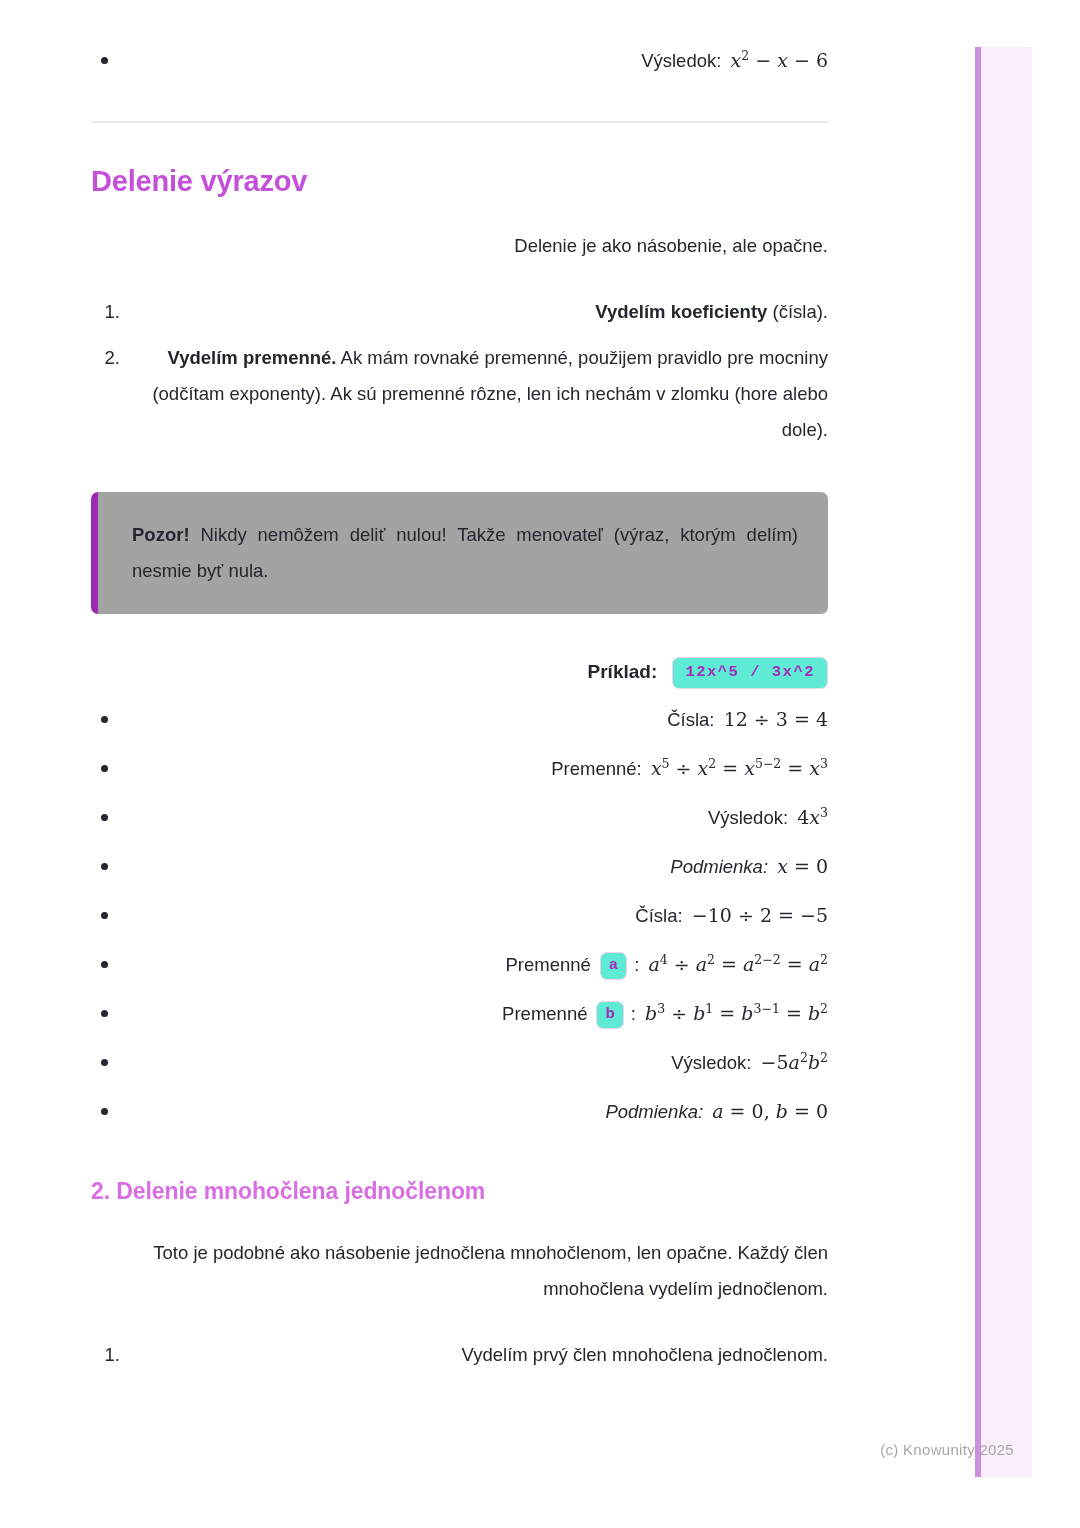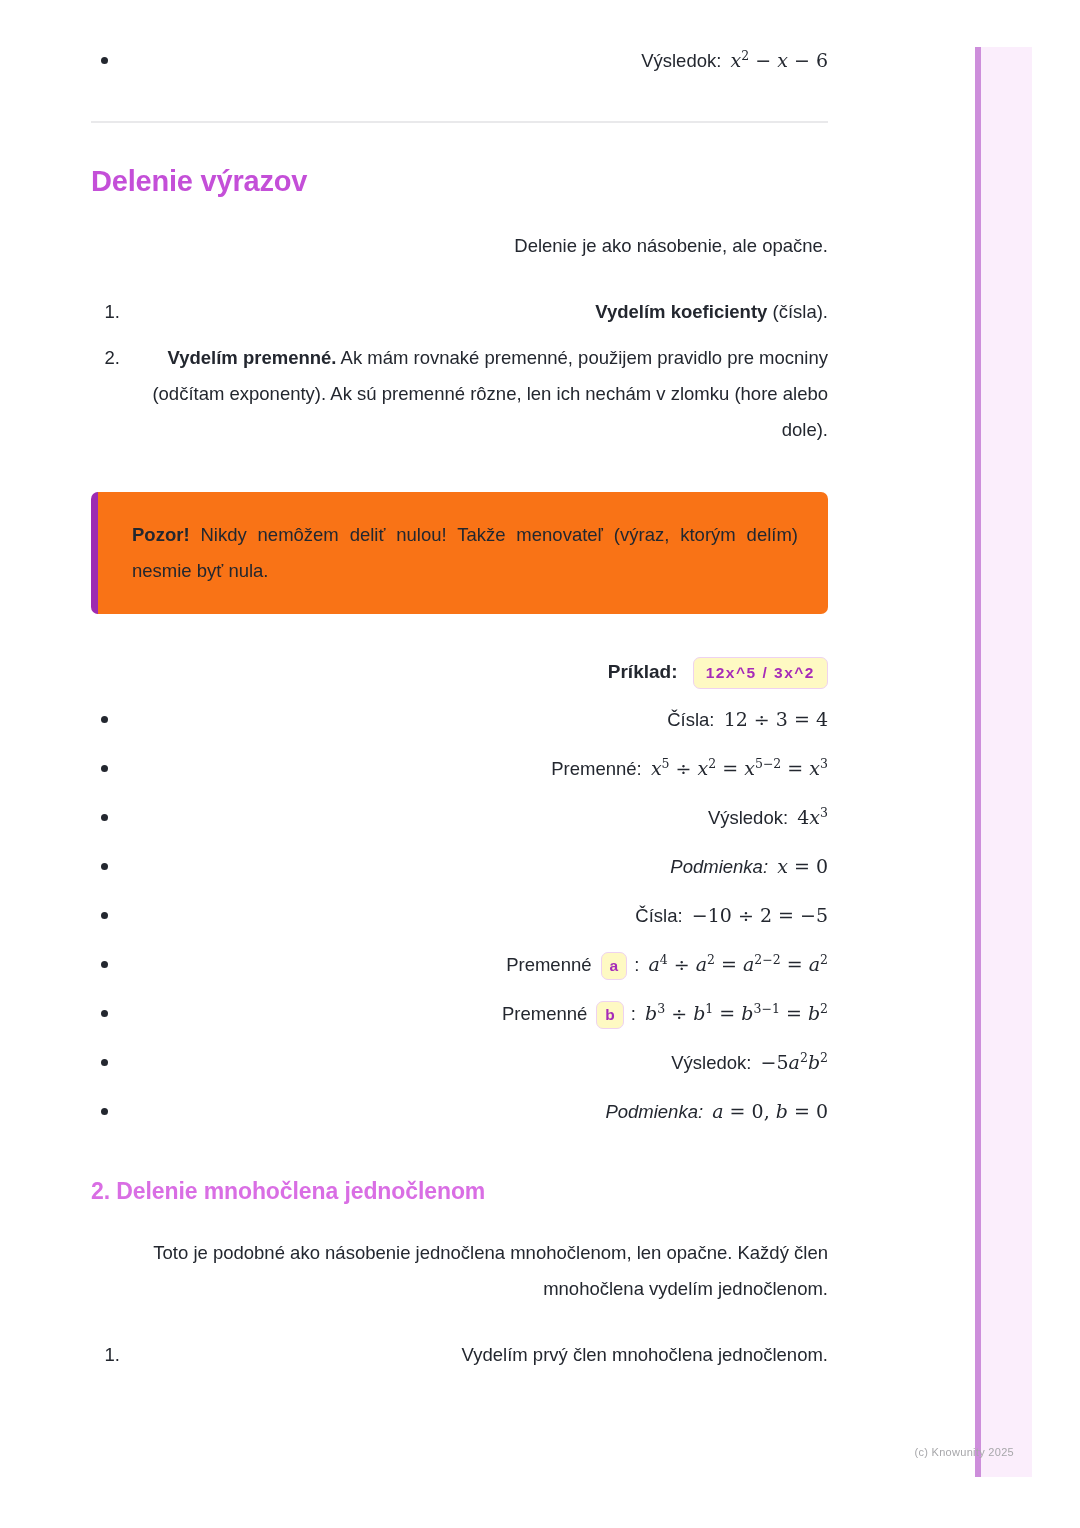--- a/index.html
+++ b/index.html
@@ -63,36 +63,36 @@
     border: none;
     border-top: 2px solid #e9e9eb;
   }
 
   .para { margin-top: 30px; }
   .mt-list { margin-top: 30px; }
 
   
   .callout {
     margin-top: 44px;
-    background: #f97316;
+    background: #a3a3a3;
     border-left: 7px solid #9d2bb2;
     border-radius: 7px;
     padding: 25px 30px 25px 34px;
   }
   .callout p { text-align: justify; }
 
   
   .chip {
     display: inline-block;
-    font-family: Liberation Sans, sans-serif;
+    font-family: Liberation Mono, monospace;
     font-weight: bold;
     font-size: 15.5px;
     line-height: 1;
     color: #a62bb8;
-    background: #fef9c3;
+    background: #5eead4;
     border: 1.5px solid #eed2f0;
     border-radius: 7px;
     padding: 7px 12px 8px;
     letter-spacing: 1.5px;
     vertical-align: middle;
   }
   .varchip {
     padding: 5px 8px 6px;
     margin: 0 7px 0 9px;
     letter-spacing: 0;
@@ -124,21 +124,21 @@
     background: #fbeefc;
     border-left: 6px solid #cd8edb;
     z-index: 1;
   }
 
   
   .footer-copyright {
     position: absolute;
     right: 66px;
     bottom: 70px;
-    font-size: 11px;
+    font-size: 15px;
     color: #a7a7aa;
     z-index: 2;
     letter-spacing: 0.3px;
   }
 </style>
 </head>
 <body>
 
 <div class="content">
 

